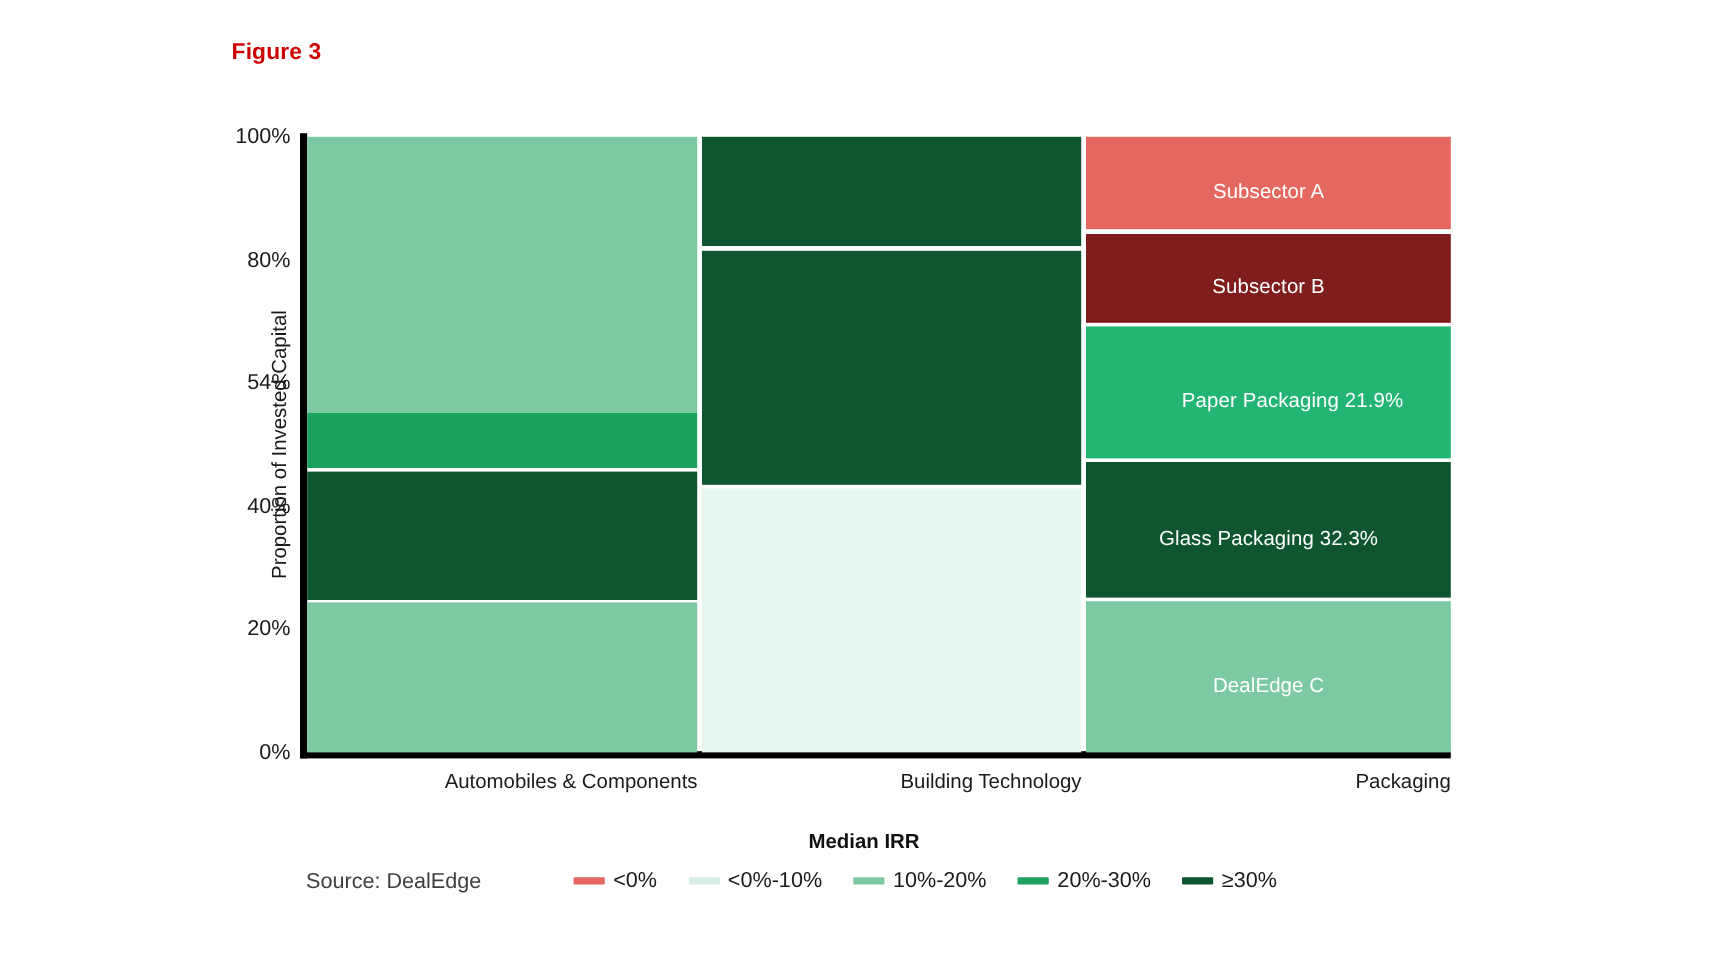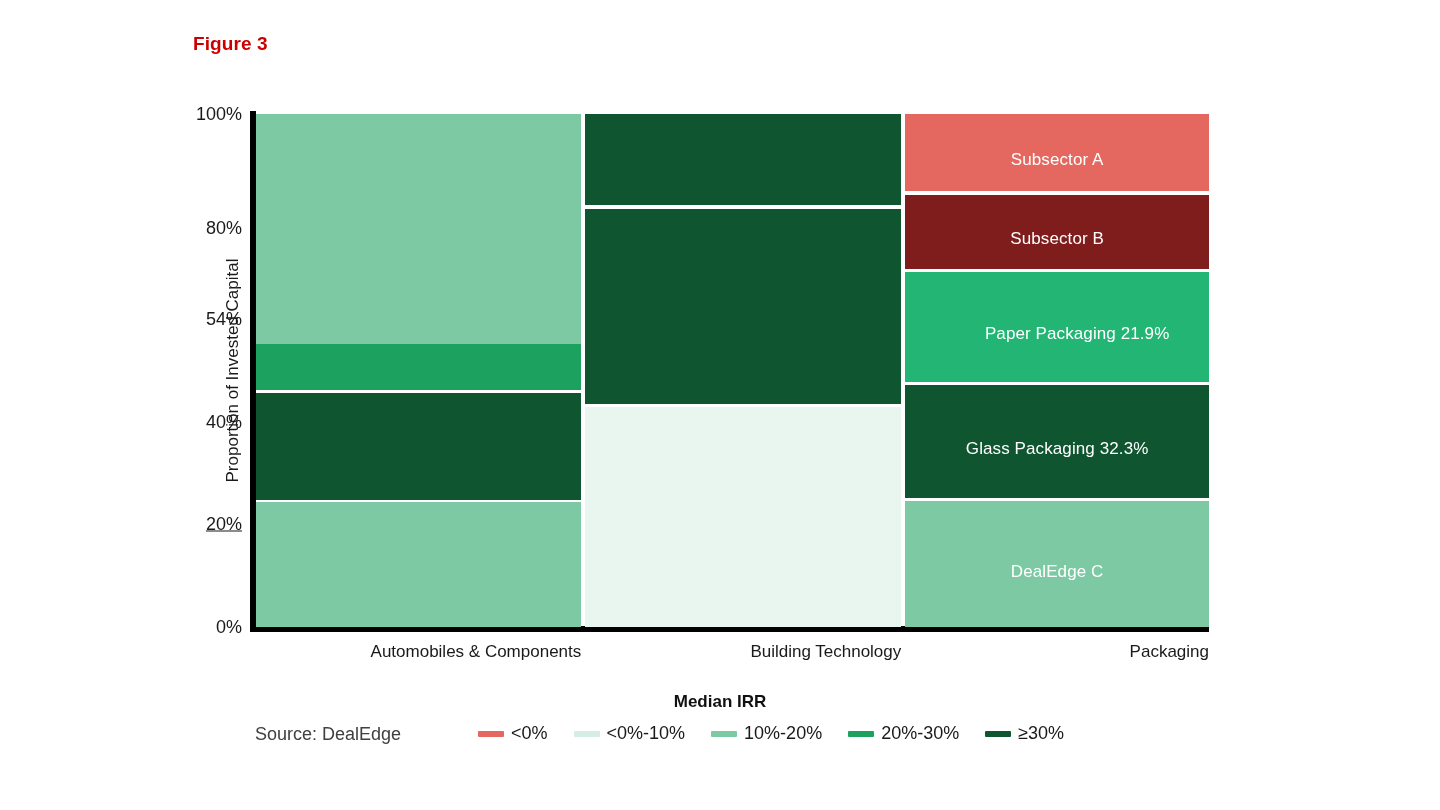--- a/index.html
+++ b/index.html
@@ -100,24 +100,24 @@
 
   <div class="fig-title">Figure 3</div>
 
   <div class="axis-y"></div>
   <div class="axis-x"></div>
 
   <div class="plot-area" id="plot">
     <div class="ylabel">Proportion of Invested Capital</div>
     <div id="yticks">
         <div class="ytick" style="top: 100%;">0%</div>
-        <div class="ytick" style="top: 80%; text-decoration: underline;">20%</div>
+        <div class="ytick" style="top: 80%;">20%</div>
         <div class="ytick" style="top: 60%;">40%</div>
         <div class="ytick" style="top: 40%;">54%</div>
-        <div class="ytick" style="top: 20%; margin-top: 11px;">80%</div>
+        <div class="ytick" style="top: 20%;">80%</div>
         <div class="ytick" style="top: 0%;">100%</div>
       </div>
     <div id="cols">
         <div class="mk-col" style="left: 0px; width: 325.294px;">
           <div class="mk-seg" style="top: 0%; height: 44.8%; background: rgb(124, 201, 163);"></div>
           <div class="mk-seg" style="top: 44.8%; height: 9%; background: rgb(28, 161, 95);"></div>
           <div class="mk-seg" style="top: 54.3%; height: 20.9%; background: rgb(14, 85, 48);"></div>
           <div class="mk-seg" style="top: 75.7%; height: 24.3%; background: rgb(124, 201, 163);"></div>
         </div>
         <div class="mk-col" style="left: 329.294px; width: 316.029px;">

